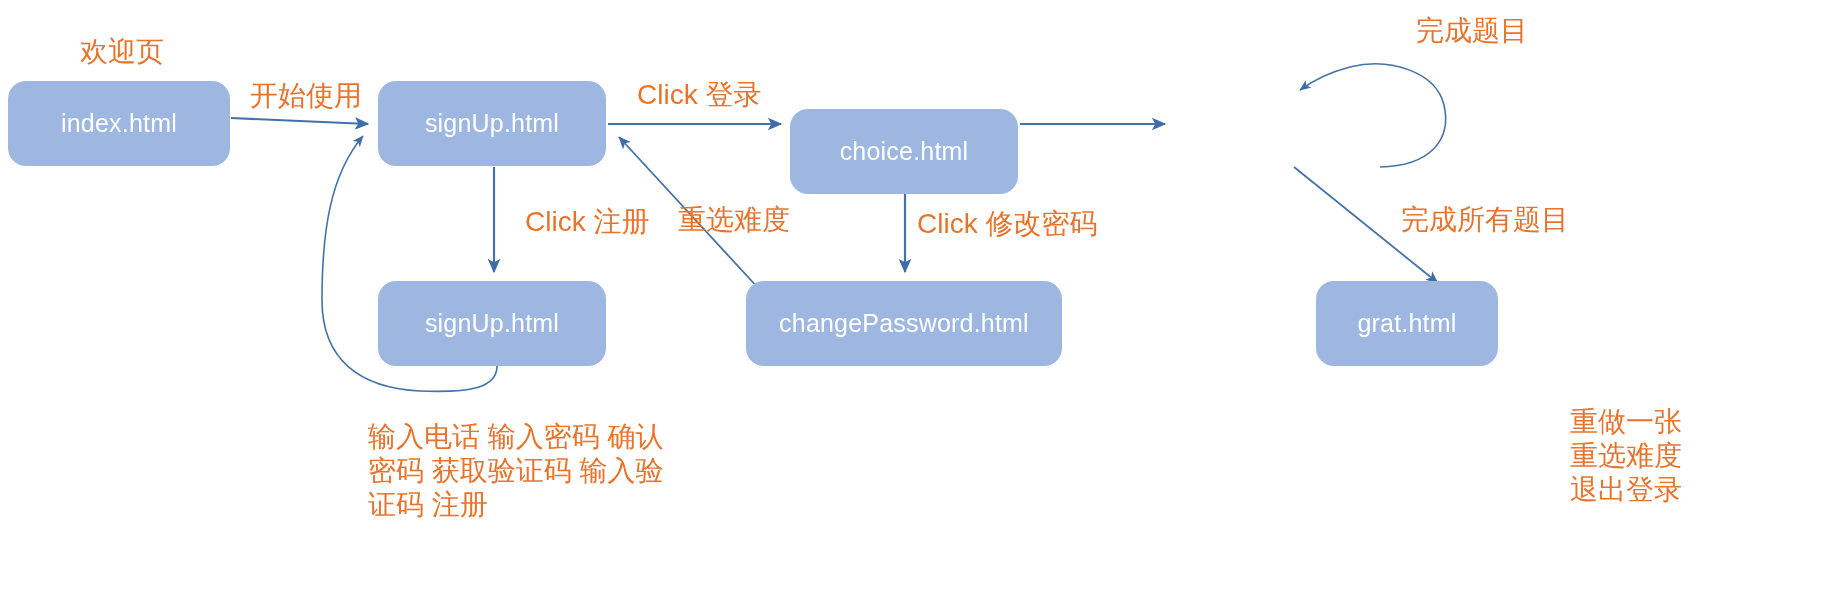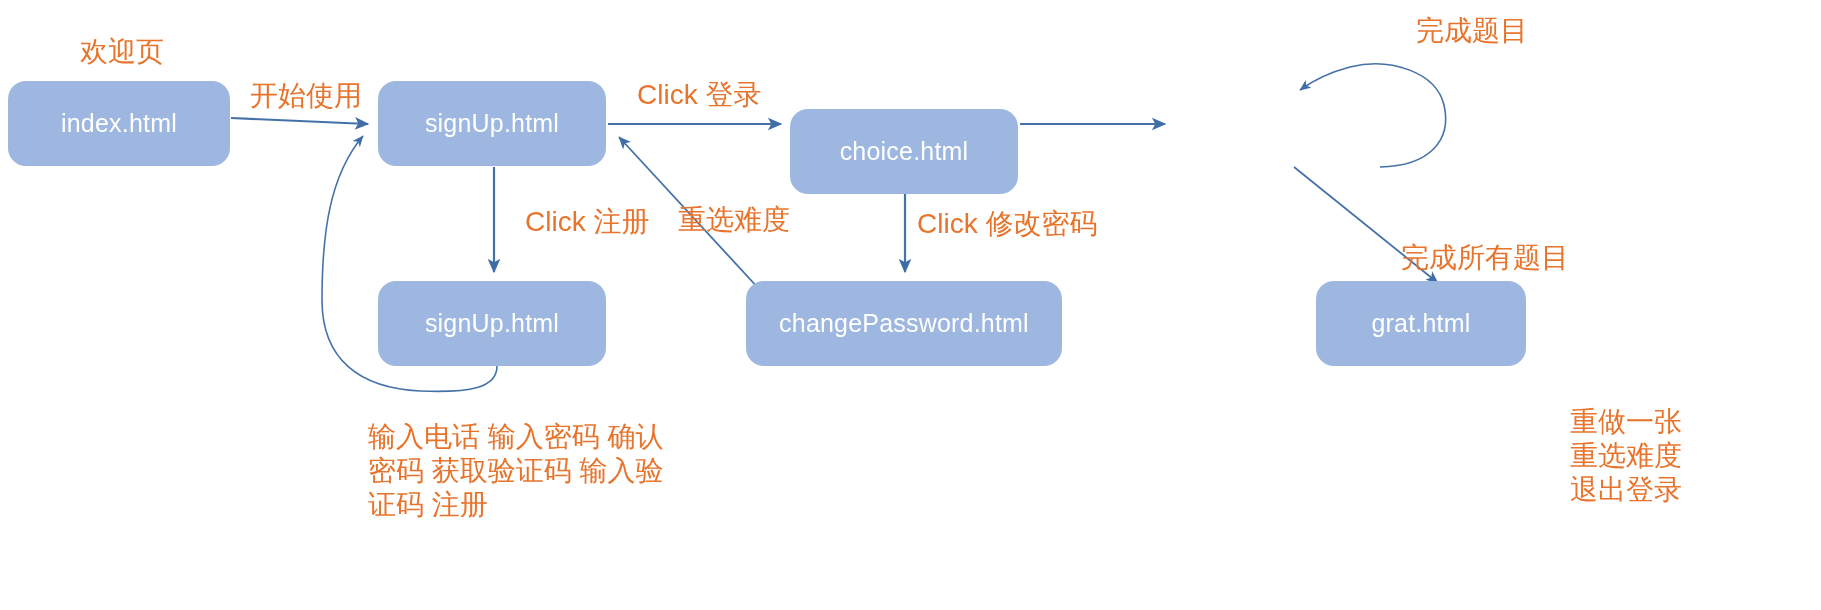--- a/index.html
+++ b/index.html
@@ -100,38 +100,38 @@
 
 
   <div class="node" style="left:378px; top:281px; width:228px; height:85px;">
     <span>signUp.html</span>
   </div>
 
   <div class="node" style="left:746px; top:281px; width:316px; height:85px;">
     <span>changePassword.html</span>
   </div>
 
-  <div class="node" style="left:1316px; top:281px; width:210px; height:85px;">
+  <div class="node" style="left:1316px; top:281px; width:182px; height:85px;">
     <span>grat.html</span>
   </div>
 
   <div class="edge-label left" style="left:250px; top:79px;">开始使用</div>
 
   <div class="edge-label left" style="left:637px; top:78px;">Click 登录</div>
 
 
   <div class="edge-label left" style="left:525px; top:205px;">Click 注册</div>
 
   <div class="edge-label left" style="left:917px; top:207px;">Click 修改密码</div>
 
   <div class="edge-label left" style="left:678px; top:203px;">重选难度</div>
 
   <div class="edge-label left" style="left:1416px; top:14px;">完成题目</div>
 
-  <div class="edge-label left" style="left:1401px; top:203px;margin-top:38px;">完成所有题目</div>
+  <div class="edge-label left" style="left:1401px; top:203px;">完成所有题目</div>
 
   <div class="edge-label left" style="left:80px; top:35px;">欢迎页</div>
 
   <div class="edge-label left" style="left:368px; top:420px; width:330px;">输入电话 输入密码  确认
 密码 获取验证码  输入验
 证码 注册</div>
 
   <div class="edge-label left" style="left:1570px; top:405px; width:200px;">重做一张
 重选难度
 退出登录</div>

